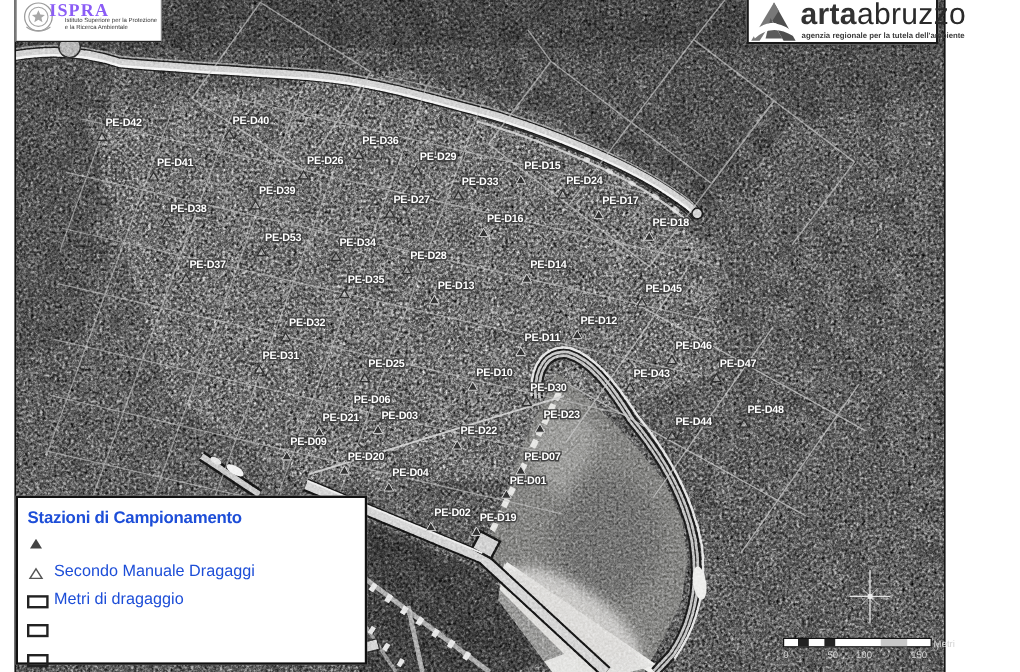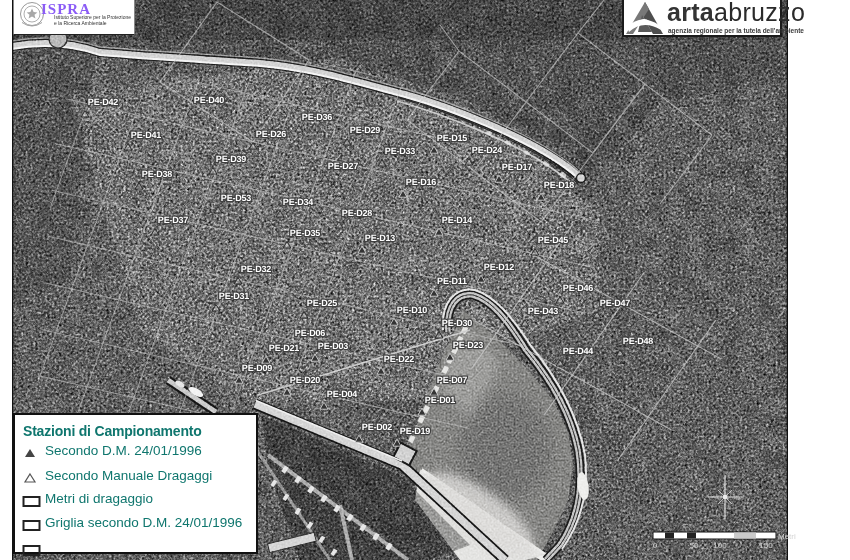--- a/index.html
+++ b/index.html
@@ -2,21 +2,21 @@
 <html><head><meta charset="utf-8"><style>
 html,body{margin:0;padding:0}
 body{width:850px;height:560px;position:relative;font-family:"Liberation Sans",sans-serif;background:#fff;overflow:hidden}
 #ispra{position:absolute;left:13px;top:0;width:120px;height:34px;background:#fff;z-index:6;border:1px solid #888;border-top:none;border-bottom:1.5px solid #222}
 #ispra .t1{position:absolute;left:27px;top:1px;font-family:"Liberation Serif",serif;font-weight:700;font-size:15px;letter-spacing:1px;color:#8b5cf6}
 #ispra .t2{position:absolute;left:40px;top:14px;font-size:5px;color:#333;line-height:6px}
 #arta{position:absolute;left:622px;top:0;width:160px;height:37px;background:#fff;border:2px solid #1a1a1a;border-top:none;box-sizing:border-box;z-index:6}
 #arta .t1{position:absolute;left:43px;top:-2px;font-size:25px;color:#2a2a2a;letter-spacing:0.3px}
 #arta .t1 b{font-weight:700;color:#333}
 #arta .t2{position:absolute;left:44px;top:26.5px;font-size:6.5px;font-weight:700;color:#3a3a3a;white-space:nowrap}
-#legend{position:absolute;left:13px;top:413px;width:245px;height:141px;background:#fff;border:2px solid #111;box-sizing:border-box;z-index:6;color:#0f766e}
+#legend{position:absolute;left:13px;top:413px;width:293px;height:141px;background:#fff;border:2px solid #111;box-sizing:border-box;z-index:6;color:#1d4ed8}
 #legend .ti{position:absolute;left:8px;top:8px;font-size:14px;font-weight:700;letter-spacing:-0.2px}
 #legend .row{position:absolute;left:30px;font-size:13.5px;line-height:13.5px;white-space:nowrap}
 #legend .sym{position:absolute;left:7px}
 </style></head><body>
 <svg id="base" width="850" height="560" viewBox="0 0 850 560" style="position:absolute;left:0;top:0">
 <defs>
 <filter id="noise" x="0" y="0" width="100%" height="100%" color-interpolation-filters="sRGB">
   <feTurbulence type="fractalNoise" baseFrequency="0.42" numOctaves="3" seed="7" stitchTiles="stitch" result="t"></feTurbulence>
   <feColorMatrix in="t" type="matrix" values="0.62 0.62 0.62 0 -0.43  0.62 0.62 0.62 0 -0.43  0.62 0.62 0.62 0 -0.43  0 0 0 0 1"></feColorMatrix>
   <feGaussianBlur stdDeviation="0.45"></feGaussianBlur>
@@ -356,29 +356,27 @@
     <path d="M14 20 q5 -4 10 0 q-5 8 -10 0" fill="#fff"></path>
   </svg>
   <div class="t1"><b>arta</b>abruzzo</div>
   <div class="t2">agenzia regionale per la tutela dell'ambiente</div>
 </div>
 <div id="legend">
   <div class="ti">Stazioni di Campionamento</div>
   <svg class="sym" style="top:32px" width="16" height="12">
       <path d="M8 2 L13 10 L3 10 Z" fill="#444"></path>
     </svg>
-  <div class="row" style="top:29px">Secondo D.M. 24/01/1996</div>
   <svg class="sym" style="top:57px" width="16" height="12">
       <path d="M8 2 L13 10 L3 10 Z" fill="none" stroke="#555" stroke-width="1.2"></path>
     </svg>
   <div class="row" style="top:54px">Secondo Manuale Dragaggi</div>
   <svg class="sym" style="top:80px" width="20" height="14">
       <rect x="1.5" y="2" width="16" height="9" fill="none" stroke="#222" stroke-width="2"></rect>
     </svg>
   <div class="row" style="top:77px">Metri di dragaggio</div>
   <svg class="sym" style="top:104px" width="20" height="14">
       <rect x="1.5" y="2" width="16" height="9" fill="none" stroke="#222" stroke-width="2"></rect>
     </svg>
-  <div class="row" style="top:101px">Griglia secondo D.M. 24/01/1996</div>
   <svg class="sym" style="top:129px" width="20" height="14">
       <rect x="1.5" y="2" width="16" height="9" fill="none" stroke="#222" stroke-width="2"></rect>
     </svg>
 </div>
 
 </body></html>

